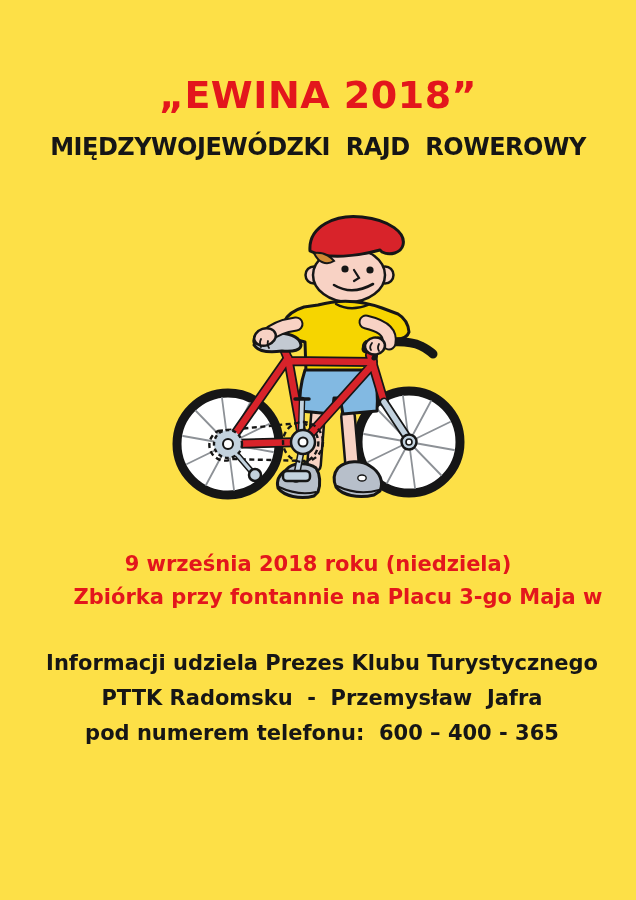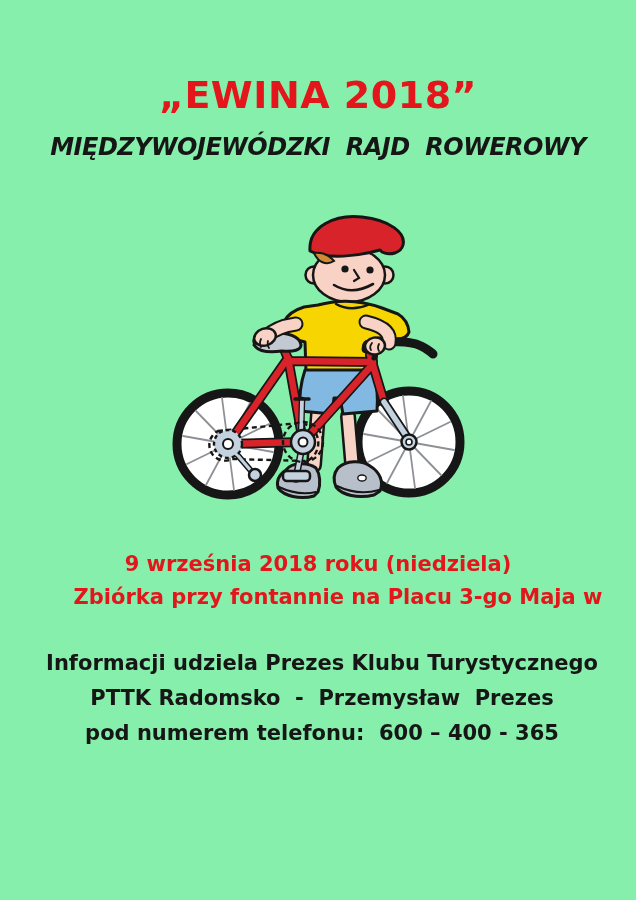--- a/index.html
+++ b/index.html
@@ -12,39 +12,38 @@
     --shoe-gray:#b7bfca;
     --metal-gray:#c3d2de;
     --outline-black:#161616;
     --spoke-gray:#8d9196;
   }
   html,body{margin:0;padding:0;background:#ffffff;}
   .poster{
     position:relative;
     width:636px;height:900px;
     margin:0 auto;
-    background:#86efac;
+    background:#fde047;
     font-family:"DejaVu Sans","Liberation Sans",sans-serif;
     overflow:hidden;
   }
   .title{
     margin:0;padding-top:74px;
     text-align:center;
     font-size:38px;line-height:42px;font-weight:bold;
     color:var(--accent-red);
     letter-spacing:0.5px;
   }
   .subtitle{
     margin:18px 0 0;
     text-align:center;
     font-size:24px;line-height:26px;font-weight:bold;
     color:var(--text-black);
     letter-spacing:-0.5px;
     white-space:pre;
-    font-style:italic;
   }
   .illustration{
     width:300px;height:295px;
     margin:52px auto 0;
   }
   .event-info{margin-top:44px;}
   .event-info p{
     margin:4px;text-align:center;
     font-size:21px;line-height:26px;font-weight:bold;
     color:var(--accent-red);
@@ -227,17 +226,17 @@
     </svg>
   </div>
 
   <div class="event-info">
     <p class="date">9 września 2018 roku (niedziela)</p>
     <p class="meeting-first">Zbiórka przy fontannie na Placu 3-go Maja w</p>
   </div>
 
   <div class="contact-info">
     <p>Informacji udziela Prezes Klubu Turystycznego</p>
-    <p>PTTK Radomsko  -  Przemysław  Prezes</p>
+    <p>PTTK Radomsku  -  Przemysław  Jafra</p>
     <p>pod numerem telefonu:  600 – 400 - 365</p>
   </div>
 
 </div>
 
 </body></html>

